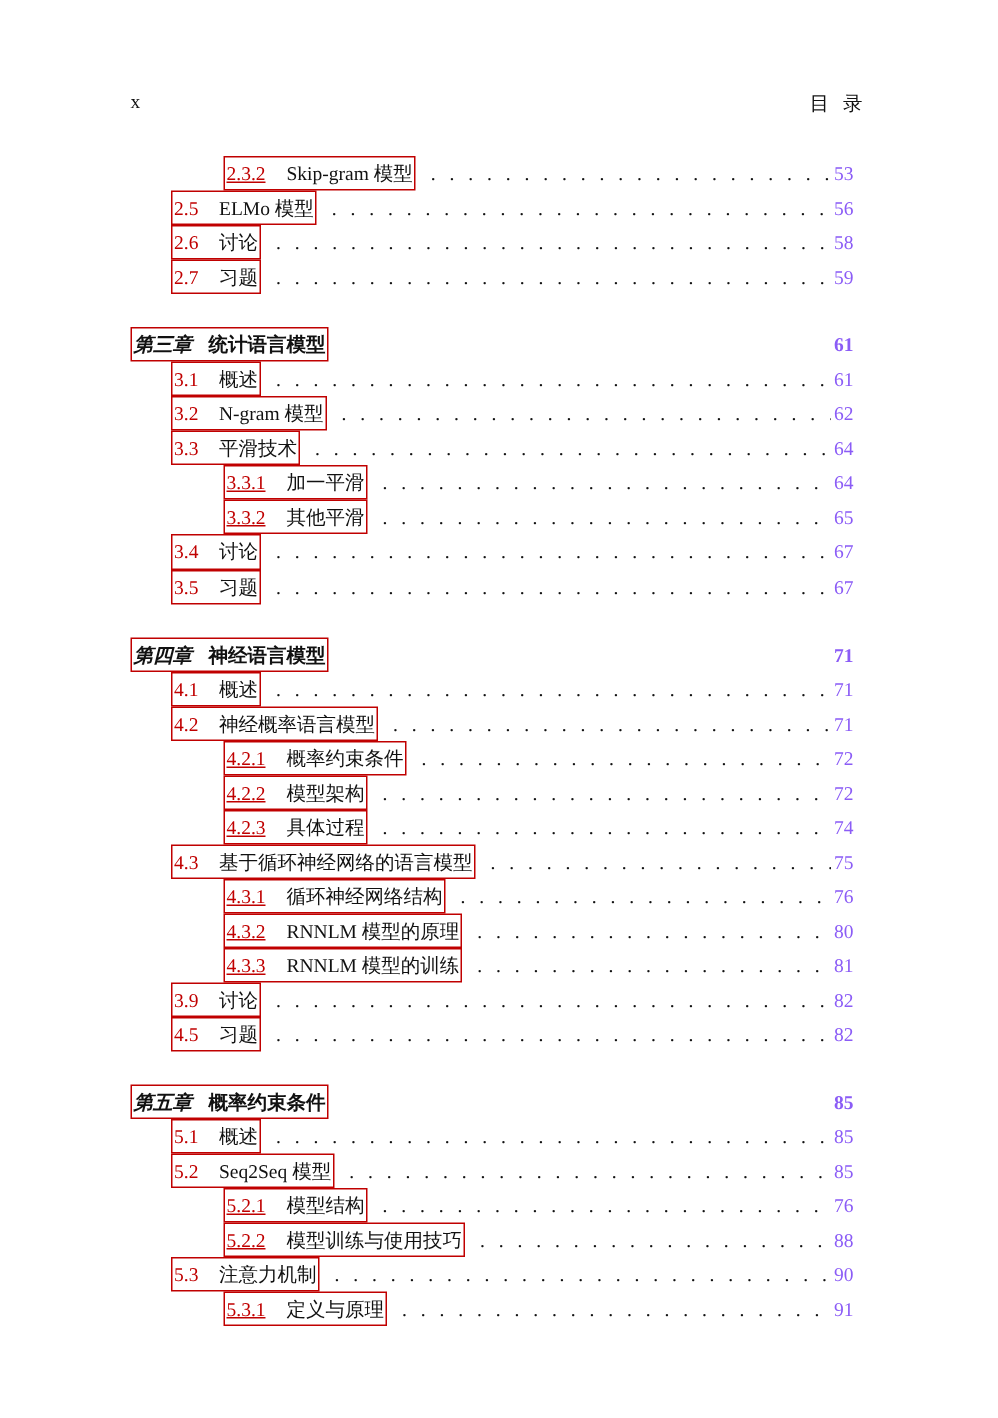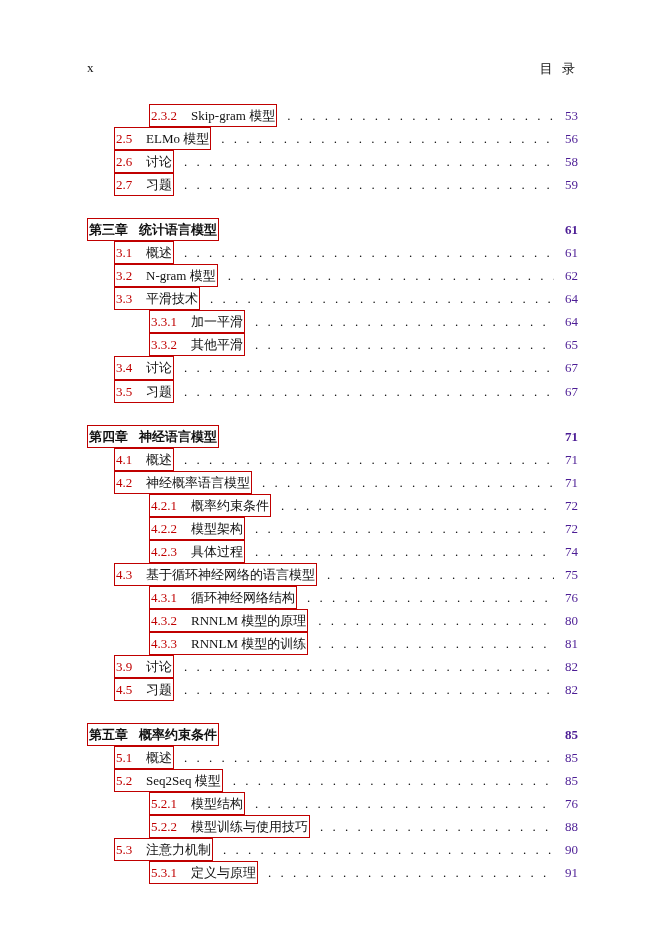--- a/index.html
+++ b/index.html
@@ -33,22 +33,22 @@
     white-space: nowrap;
   }
   .ind-sub    { padding-left:  27px; }  
   .ind-subsub { padding-left:  62px; }
 
   .num {
     display: inline-block;
     min-width: 30px;
     color: #c00000;
   }
-  .ind-subsub .num { min-width: 40px; }
-  .chap-num { display:inline-block; min-width:50px; }
+  .ind-subsub .num { min-width: 40px; text-decoration: underline; }
+  .chap-num { display:inline-block; min-width:50px;font-style:italic; }
 
   .lbl {}
   .cbox {
     border: 1px solid #c00000;
     padding: 0px 1px;
     margin-right: 6px;
   }
   .chap-title {}
 
   .leaders {
@@ -57,22 +57,22 @@
     margin: 0 2px 0 4px;
     color: #111;
     font-family: serif;
     letter-spacing: 3px;
   }
   .leaders::after {
     content: ". . . . . . . . . . . . . . . . . . . . . . . . . . . . . . . . . . . . . . . . . . . . . . . . . . . . . . . . . . . . . . . . . . . . . . . . . . . . . . . . . . . . . . . . . .";
   }
   .pg {
     min-width: 22px;
-    text-align: right;
-    color: #4c1d95;
+    text-align: left;
+    color: #8b5cf6;
   }
   .chap-row {
     display: flex;
     align-items: baseline;
     font-weight: bold;
     margin-top: 22px;
     line-height: 1.62;
     white-space: nowrap;
   }
   .chap-row .spacer {

